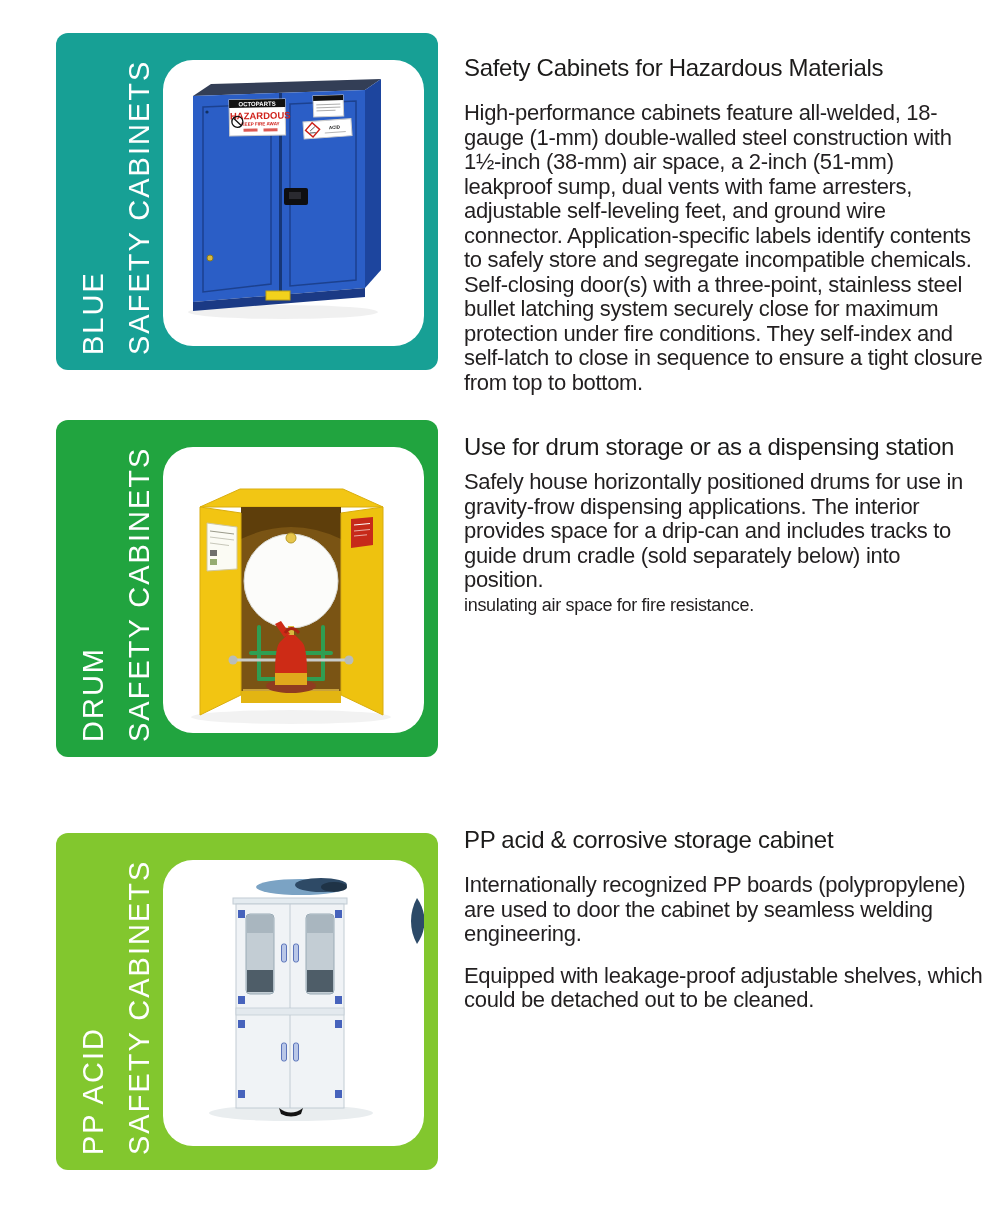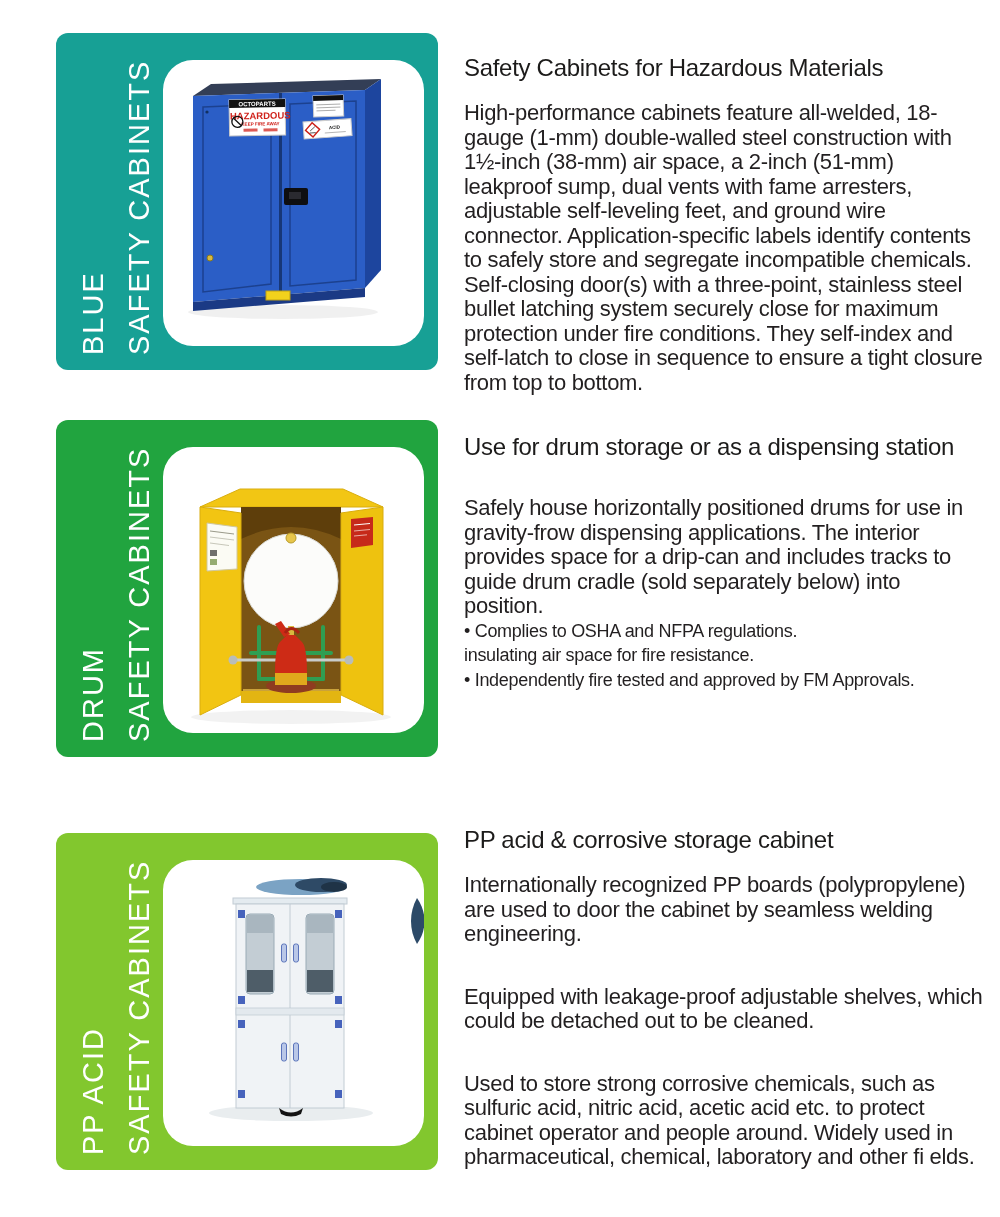--- a/index.html
+++ b/index.html
@@ -21,23 +21,23 @@
          border-radius:30px;overflow:hidden;}
   .photo svg{display:block;}
   .textcol{position:absolute;left:464px;top:0;width:520px;}
   .title{font-size:24px;line-height:30px;font-weight:normal;letter-spacing:-0.3px;
          color:#1c1b1a;margin:0;white-space:nowrap;}
   .title.center{text-align:left;}
   #sec-blue .title{margin-top:20px;}
   #sec-drum .title{margin-top:12px;}
   #sec-pp   .title{margin-top:-8px;}
   .body{margin-top:18px;}
-  #sec-drum .body{margin-top:34px;}
+  #sec-drum .body{margin-top:8px;}
   .textcol p{font-size:22px;line-height:24.5px;letter-spacing:-0.3px;margin:0;}
-  .textcol p + p{margin-top:38px;}
+  .textcol p + p{margin-top:17px;}
   .line{font-size:18px;line-height:24.5px;letter-spacing:-0.3px;}
 </style>
 </head>
 <body>
 
 <div class="page">
 
   <section class="section" id="sec-blue">
     <div class="panel">
       <div class="vlabel">
@@ -156,23 +156,21 @@
               <path d="M122,186 q6,-9 14,0" stroke="#a82212" stroke-width="3" fill="none"></path>
             </g>
           </g>
         </svg>
       </div>
     </div>
     <div class="textcol">
       <h2 class="title center">Use for drum storage or as a dispensing station</h2>
       <div class="body">
         <p>Safely house horizontally positioned drums for use in gravity-frow dispensing applications. The interior provides space for a drip-can and includes tracks to guide drum cradle (sold separately below) into position.</p>
-        <div class="line">• Complies to OSHA and NFPA regulations.</div>
         <div class="line">insulating air space for fire resistance.</div>
-        <div class="line">• Independently fire tested and approved by FM Approvals.</div>
       </div>
     </div>
   </section>
 
   <section class="section" id="sec-pp">
     <div class="panel">
       <div class="vlabel">
         <span>PP ACID</span>
         <span>SAFETY CABINETS</span>
       </div>
@@ -227,18 +225,17 @@
             <path d="M116,248 q12,9 24,0 l-2,6 q-10,5 -20,0 Z" fill="#141414"></path>
           </g>
         </svg>
       </div>
     </div>
     <div class="textcol">
       <h2 class="title center">PP acid &amp; corrosive storage cabinet</h2>
       <div class="body">
         <p>Internationally recognized PP boards (polypropylene) are used to door the cabinet by seamless welding engineering.</p>
         <p>Equipped with leakage-proof adjustable shelves, which could be detached out to be cleaned.</p>
-        <p>Used to store strong corrosive chemicals, such as sulfuric acid, nitric acid, acetic acid etc. to protect cabinet operator and people around. Widely used in pharmaceutical, chemical, laboratory and other fi elds.</p>
       </div>
     </div>
   </section>
 
 </div>
 
 </body></html>

